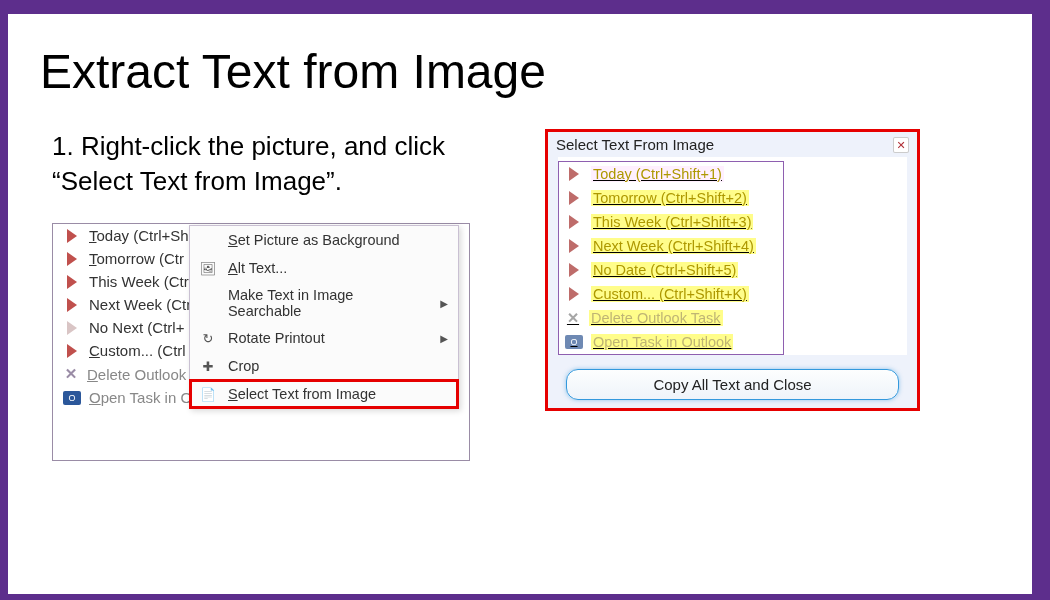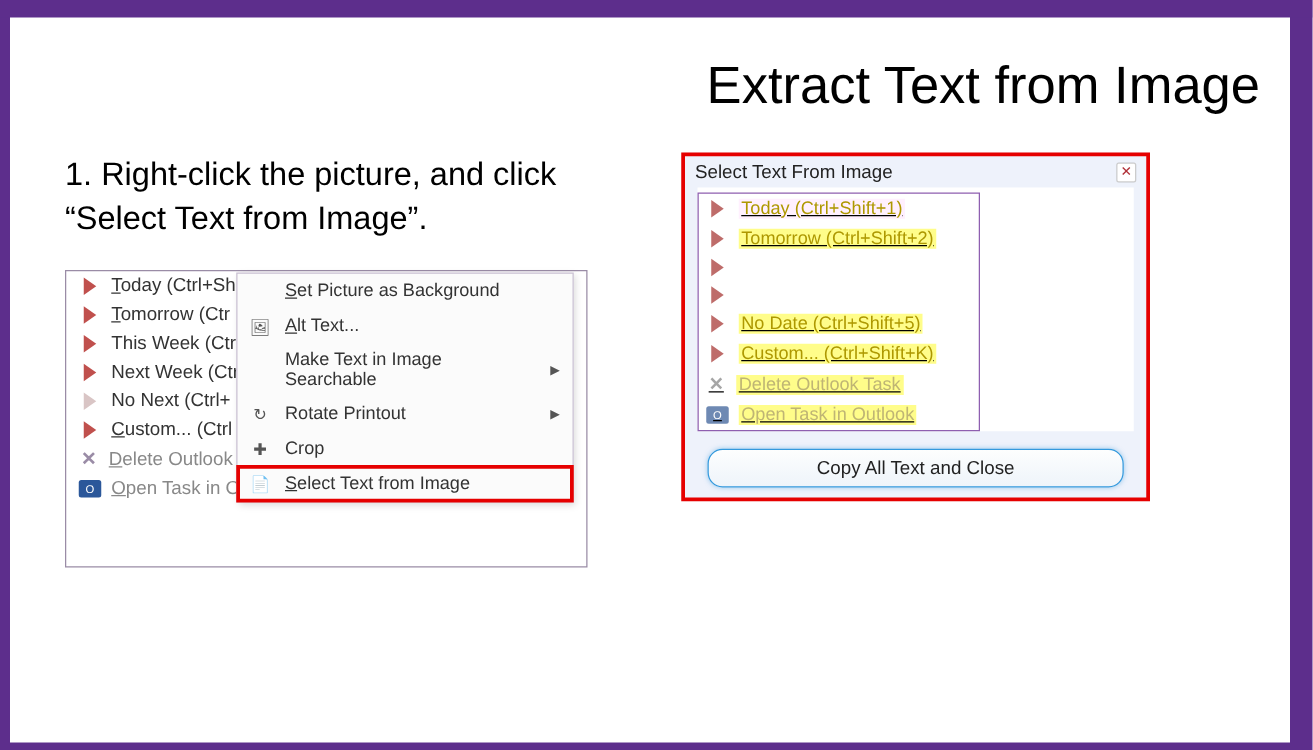--- a/index.html
+++ b/index.html
@@ -21,25 +21,24 @@
     overflow: hidden;
   }
   .white-slide {
     margin: 0 18px 18px 8px;
     background: #fff;
     height: 580px;
     padding: 30px 24px 20px 24px;
     position: relative;
   }
   .slide-title {
-    font-size: 42px;
+    font-size: 48px;
     font-weight: 400;
     margin: 0 0 30px 8px;
     color: #000;
-    text-align: right;
   }
   .columns {
     display: flex;
     gap: 50px;
     padding: 0 20px;
   }
   .col {
     flex: 1;
   }
   .step-text {
@@ -295,23 +294,25 @@
               <div class="panel-row sel">
                 <span class="flag"></span>
                 <span class="txt">Today  (Ctrl+Shift+1)</span>
               </div>
               <div class="panel-row">
                 <span class="flag"></span>
                 <span class="txt">Tomorrow  (Ctrl+Shift+2)</span>
               </div>
               <div class="panel-row">
                 <span class="flag"></span>
-              </div>
-              <div class="panel-row">
-                <span class="flag"></span>
+                <span class="txt">This Week  (Ctrl+Shift+3)</span>
+              </div>
+              <div class="panel-row">
+                <span class="flag"></span>
+                <span class="txt">Next Week  (Ctrl+Shift+4)</span>
               </div>
               <div class="panel-row">
                 <span class="flag clear"></span>
                 <span class="txt">No Date  (Ctrl+Shift+5)</span>
               </div>
               <div class="panel-row">
                 <span class="flag"></span>
                 <span class="txt">Custom...  (Ctrl+Shift+K)</span>
               </div>
               <div class="panel-row dim">

